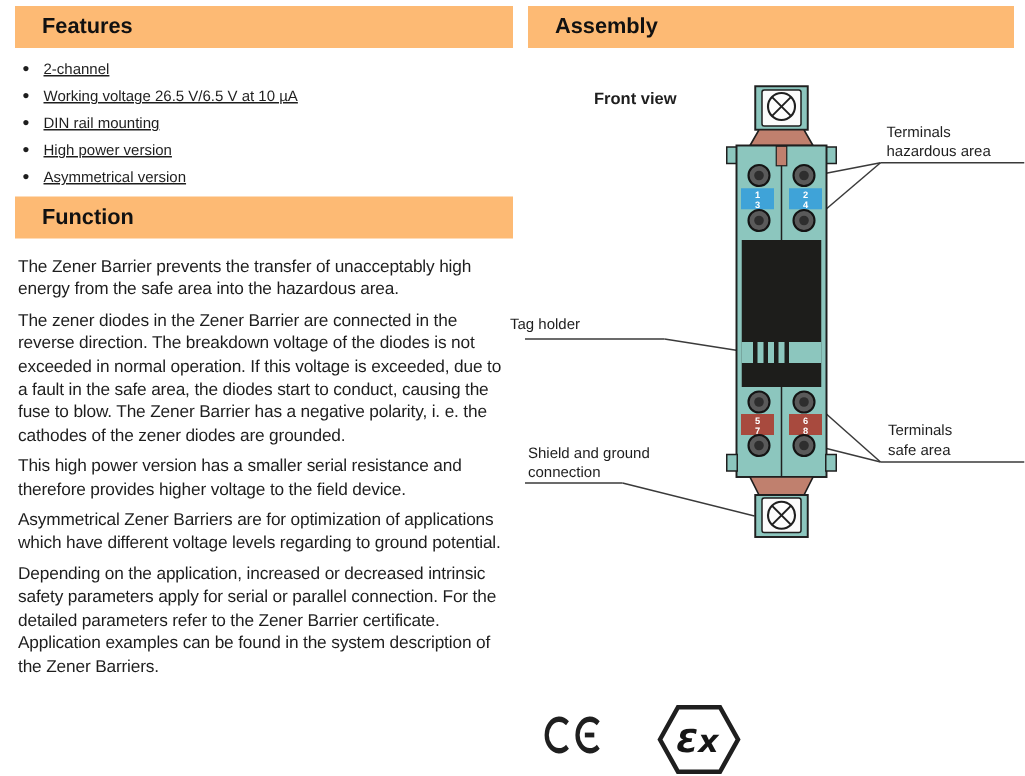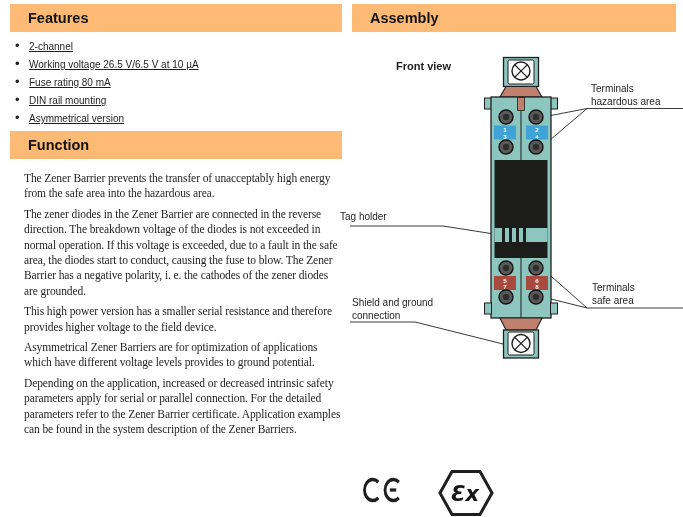--- a/index.html
+++ b/index.html
@@ -11,21 +11,21 @@
   .sec-header{
     background:#fdba74;
     font-size:14.5px;font-weight:bold;color:#111;
     padding:6px 0 6px 18px;
   }
   .col-left{position:absolute;left:10px;top:4px;width:332px;}
   .features-list{list-style:none;margin:9px 0 0 4px;padding:0;font-size:10px;text-decoration:underline;}
   .features-list li{position:relative;padding-left:15px;line-height:12px;margin-bottom:6px;}
   .features-list li::before{content:"\2022";position:absolute;left:1px;top:-1px;font-size:13px;}
   .function-header{margin-top:6px;}
-  .col-left p{font-size:11.5px;line-height:15.4px;margin:5px 0 0 14px;letter-spacing:-0.1px;font-family:Liberation Serif, serif;}
+  .col-left p{font-size:11.5px;line-height:15.4px;margin:5px 0 0 2px;letter-spacing:-0.1px;}
   .col-left p.first{margin-top:12px;}
   .assembly-header{position:absolute;left:352px;top:4px;width:306px;}
   .front-view-label{position:absolute;left:352px;top:60px;font-size:11px;font-weight:bold;margin-left:44px;}
   .callout-label{position:absolute;font-size:10px;line-height:13px;white-space:pre-line;color:#1e1e1e;}
   .lbl-hazardous{left:591px;top:82px;}
   .lbl-tagholder{left:340px;top:210px;}
   .lbl-safe{left:592px;top:281px;}
   .lbl-shield{left:352px;top:296px;}
   .diagram-svg{position:absolute;left:0;top:0;pointer-events:none;}
   .callout-line{stroke:#3a3a3a;stroke-width:1;}
@@ -34,29 +34,29 @@
   .ex-text{font-size:21px;font-weight:bold;font-style:italic;fill:#161616;text-anchor:middle;font-family:"DejaVu Sans",sans-serif;}
 </style>
 </head>
 <body>
 
 <div class="col-left">
   <div class="sec-header">Features</div>
   <ul class="features-list">
     <li>2-channel</li>
     <li>Working voltage 26.5 V/6.5 V at 10 µA</li>
-    <li>Fuse rating 80 mA</li>
     <li>DIN rail mounting</li>
+    <li>High power version</li>
     <li>Asymmetrical version</li>
   </ul>
   <div class="sec-header function-header">Function</div>
   <p class="first">The Zener Barrier prevents the transfer of unacceptably high energy from the safe area into the hazardous area.</p>
   <p>The zener diodes in the Zener Barrier are connected in the reverse direction. The breakdown voltage of the diodes is not exceeded in normal operation. If this voltage is exceeded, due to a fault in the safe area, the diodes start to conduct, causing the fuse to blow. The Zener Barrier has a negative polarity, i. e. the cathodes of the zener diodes are grounded.</p>
   <p>This high power version has a smaller serial resistance and therefore provides higher voltage to the field device.</p>
-  <p>Asymmetrical Zener Barriers are for optimization of applications which have different voltage levels provides to ground potential.</p>
+  <p>Asymmetrical Zener Barriers are for optimization of applications which have different voltage levels regarding to ground potential.</p>
   <p>Depending on the application, increased or decreased intrinsic safety parameters apply for serial or parallel connection. For the detailed parameters refer to the Zener Barrier certificate. Application examples can be found in the system description of the Zener Barriers.</p>
 </div>
 
 <div class="sec-header assembly-header">Assembly</div>
 <div class="front-view-label">Front view</div>
 
 <div class="callout-label lbl-hazardous">Terminals
 hazardous area</div>
 <div class="callout-label lbl-tagholder">Tag holder</div>
 <div class="callout-label lbl-safe">Terminals

